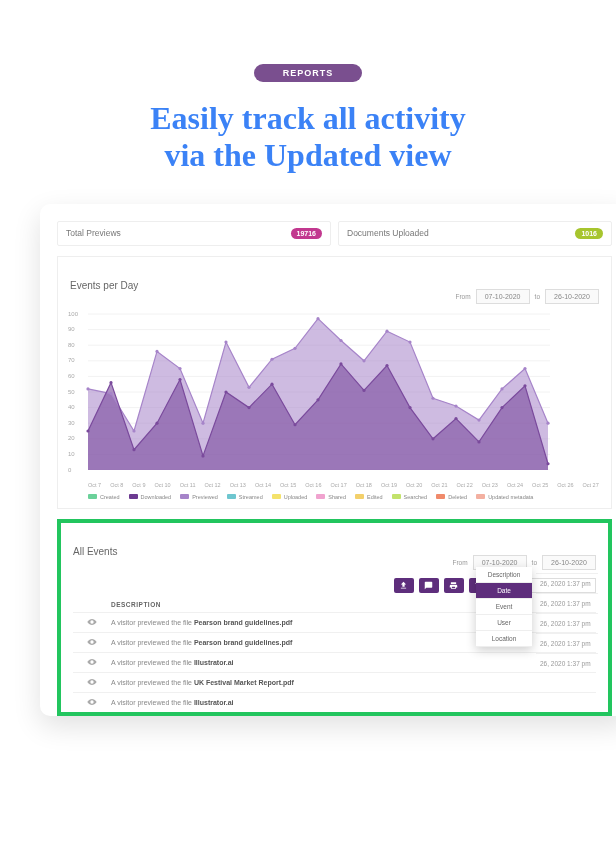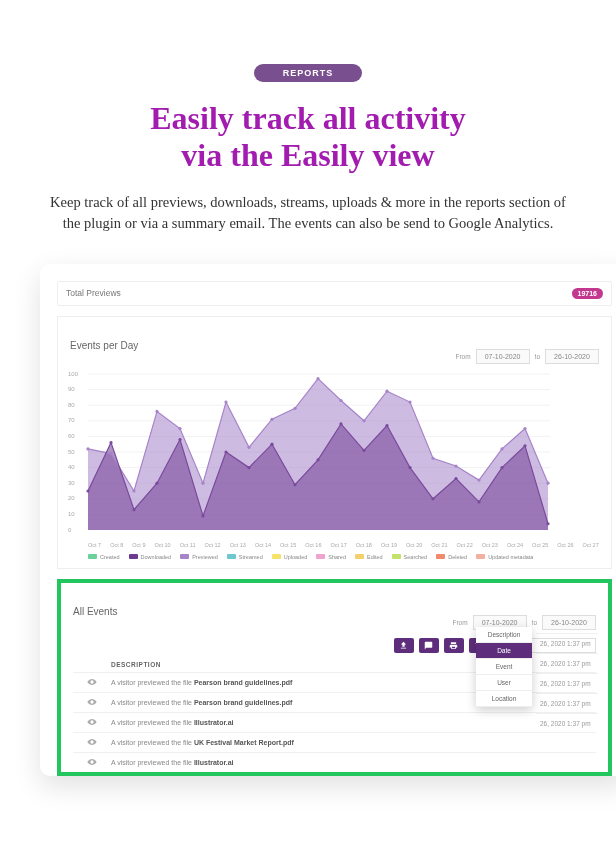--- a/index.html
+++ b/index.html
@@ -16,21 +16,21 @@
     background: #7a4f8f;
     color: #fff;
     font-family: Arial, sans-serif;
     font-size: 9px;
     font-weight: bold;
     letter-spacing: 1px;
     padding: 4px 29px;
     border-radius: 10px;
   }
   .headline {
-    color: #a21caf;
+    color: #3b82f6;
     font-size: 32px;
     line-height: 1.15;
     margin-top: 18px;
     font-weight: 600;
   }
   .subhead {
     color: #333;
     font-size: 14.5px;
     line-height: 1.45;
     margin-top: 18px;
@@ -166,30 +166,33 @@
     border-top: 1px solid #f0f0f0; padding-left:4px;
   }
 </style>
 </head>
 <body>
 
 <div class="page">
   <span class="badge">REPORTS</span>
   <h1 class="headline">
     <span>Easily track all activity</span><br>
-    <span>via the Easily view</span>
+    <span>via the Updated view</span>
   </h1>
-  <p class="subhead">Keep track of all previews, downloads, streams, uploads &amp; more in the reports section of the plugin or via a summary email. The events can also be send to Google Analytics.</p>
 
   <div class="card">
 
     <div class="stats-row" id="stats-row">
         <div class="stat-box">
           <span class="stat-label">Total Previews</span>
   <span class="stat-pill" style="background:#c2388f">19716</span>
+        </div>
+        <div class="stat-box">
+          <span class="stat-label">Documents Uploaded</span>
+  <span class="stat-pill" style="background:#a7c52e">1016</span>
         </div>
       </div>
 
     <div class="chart-panel">
       <div class="panel-head">
         <span class="panel-title">Events per Day</span>
         <div class="date-range">
           <span class="dr-label">From</span>
           <input class="dr-input" value="07-10-2020" style="">
           <span class="dr-label">to</span>

